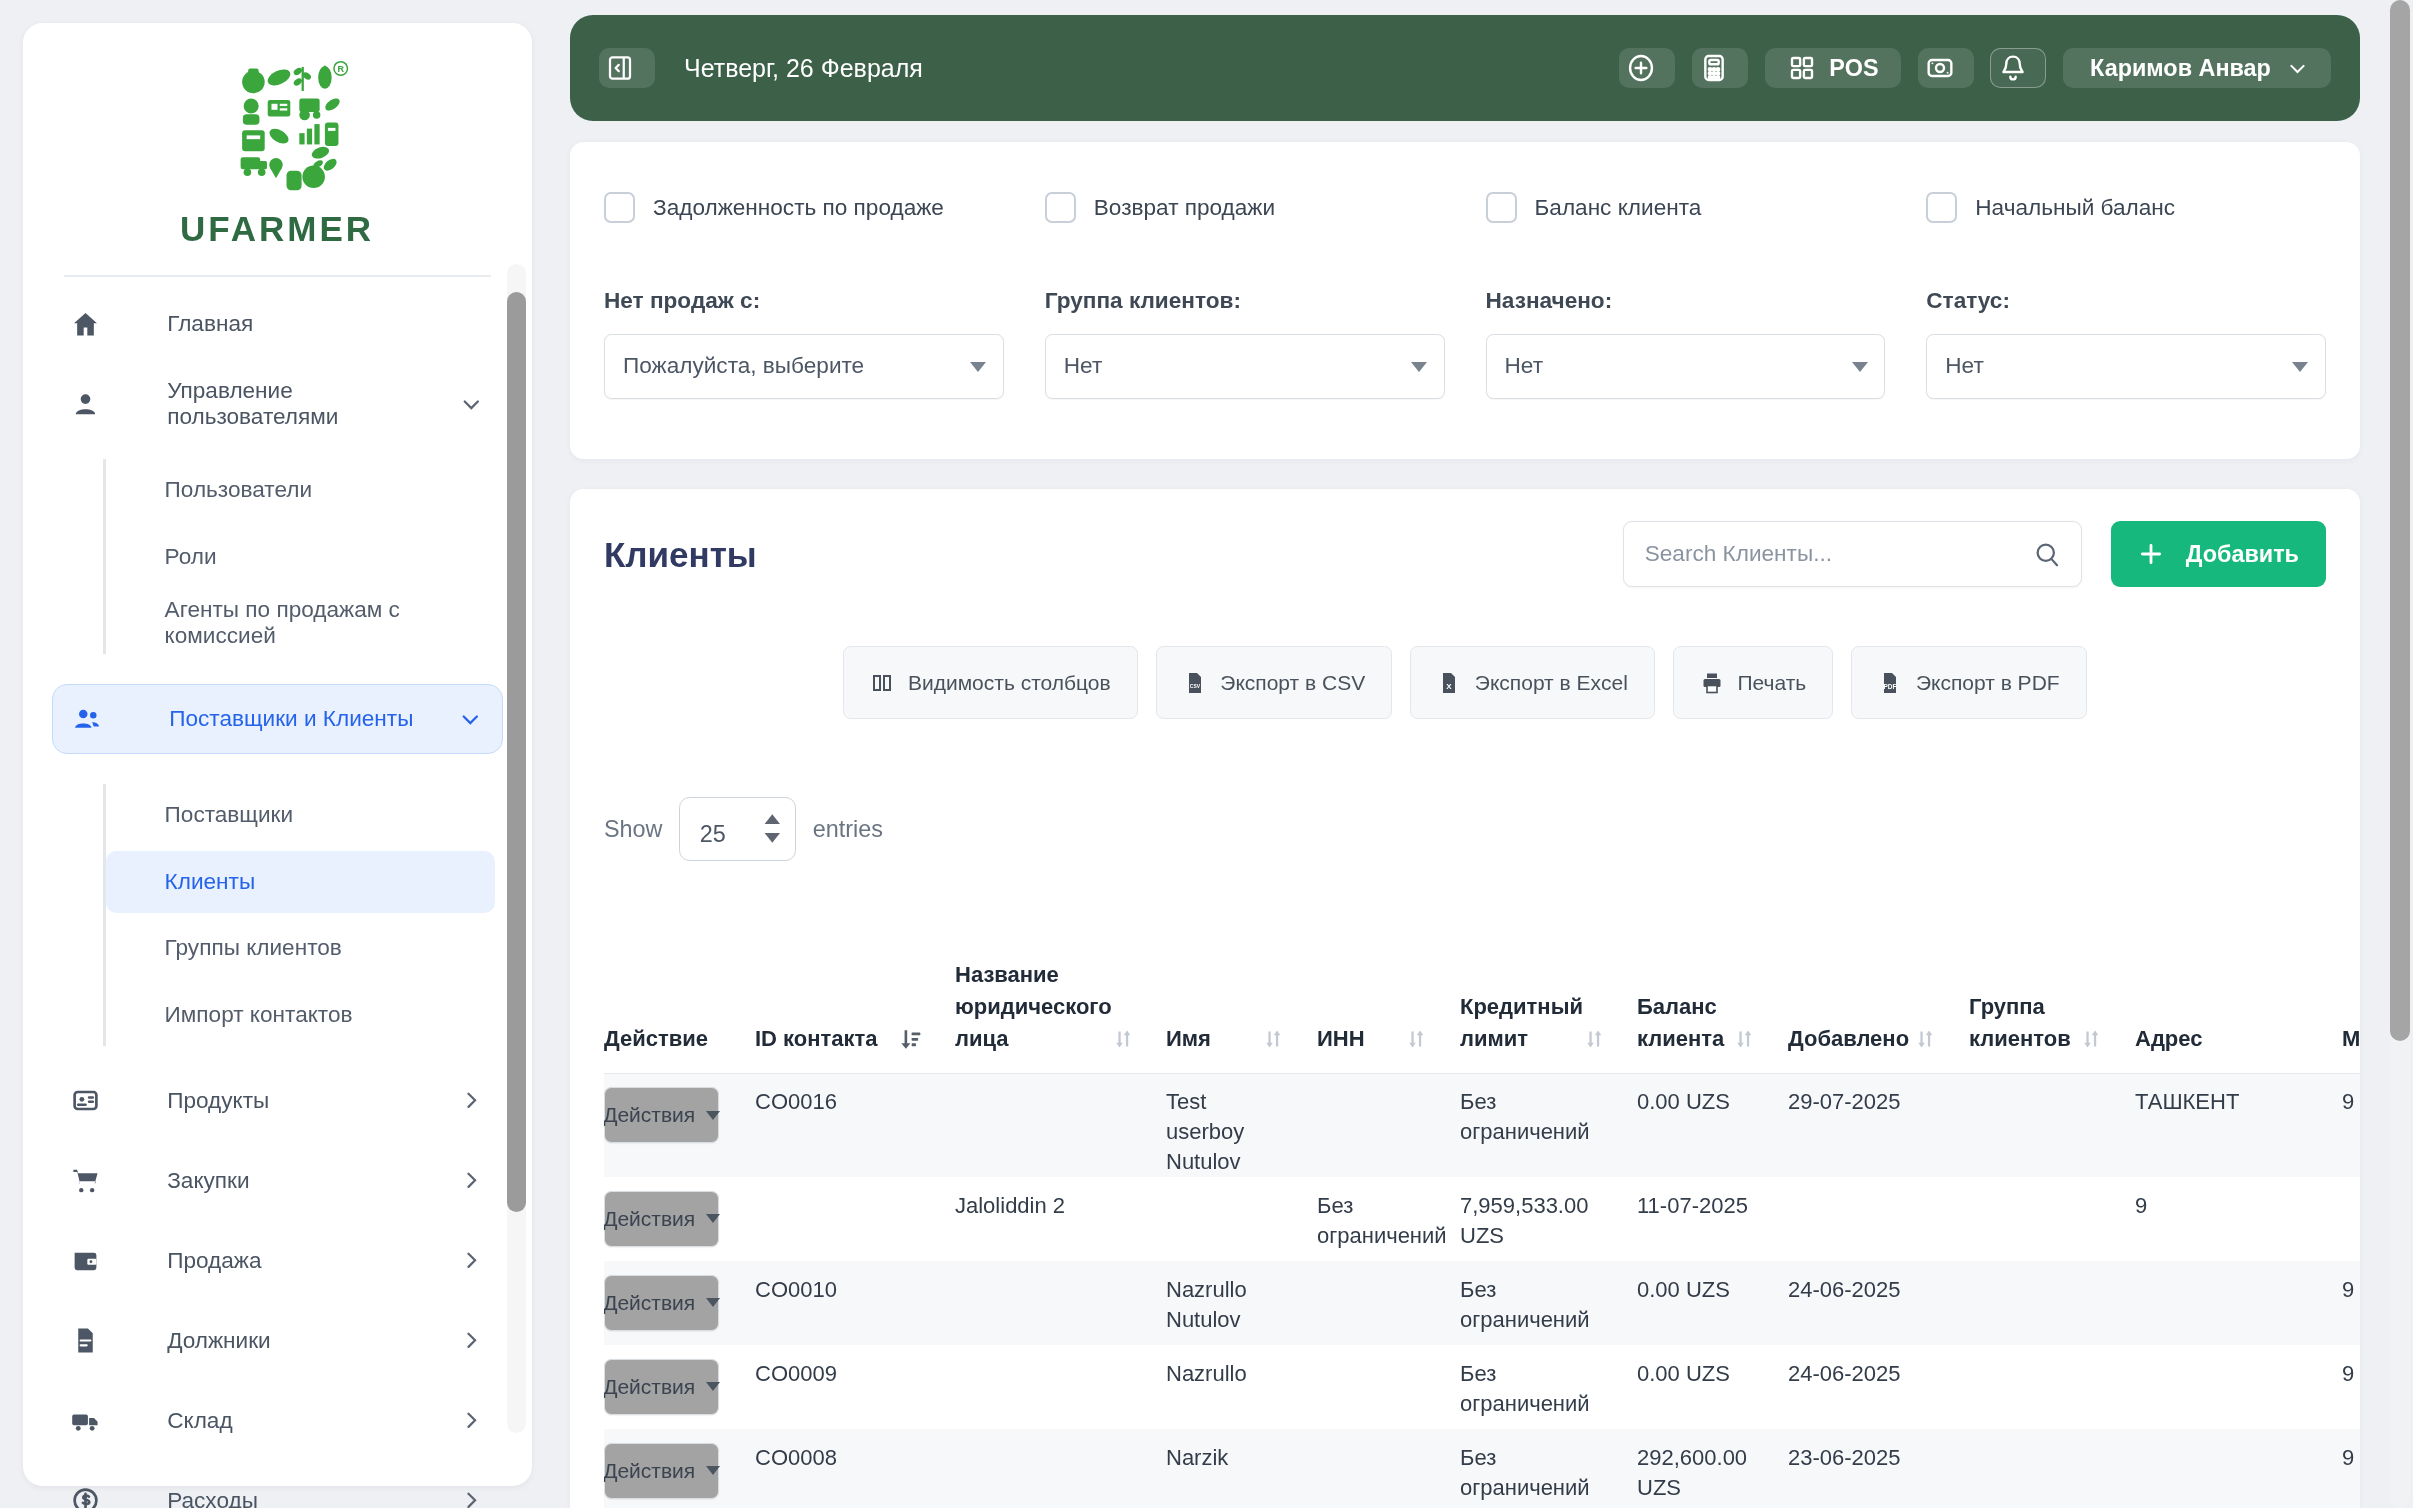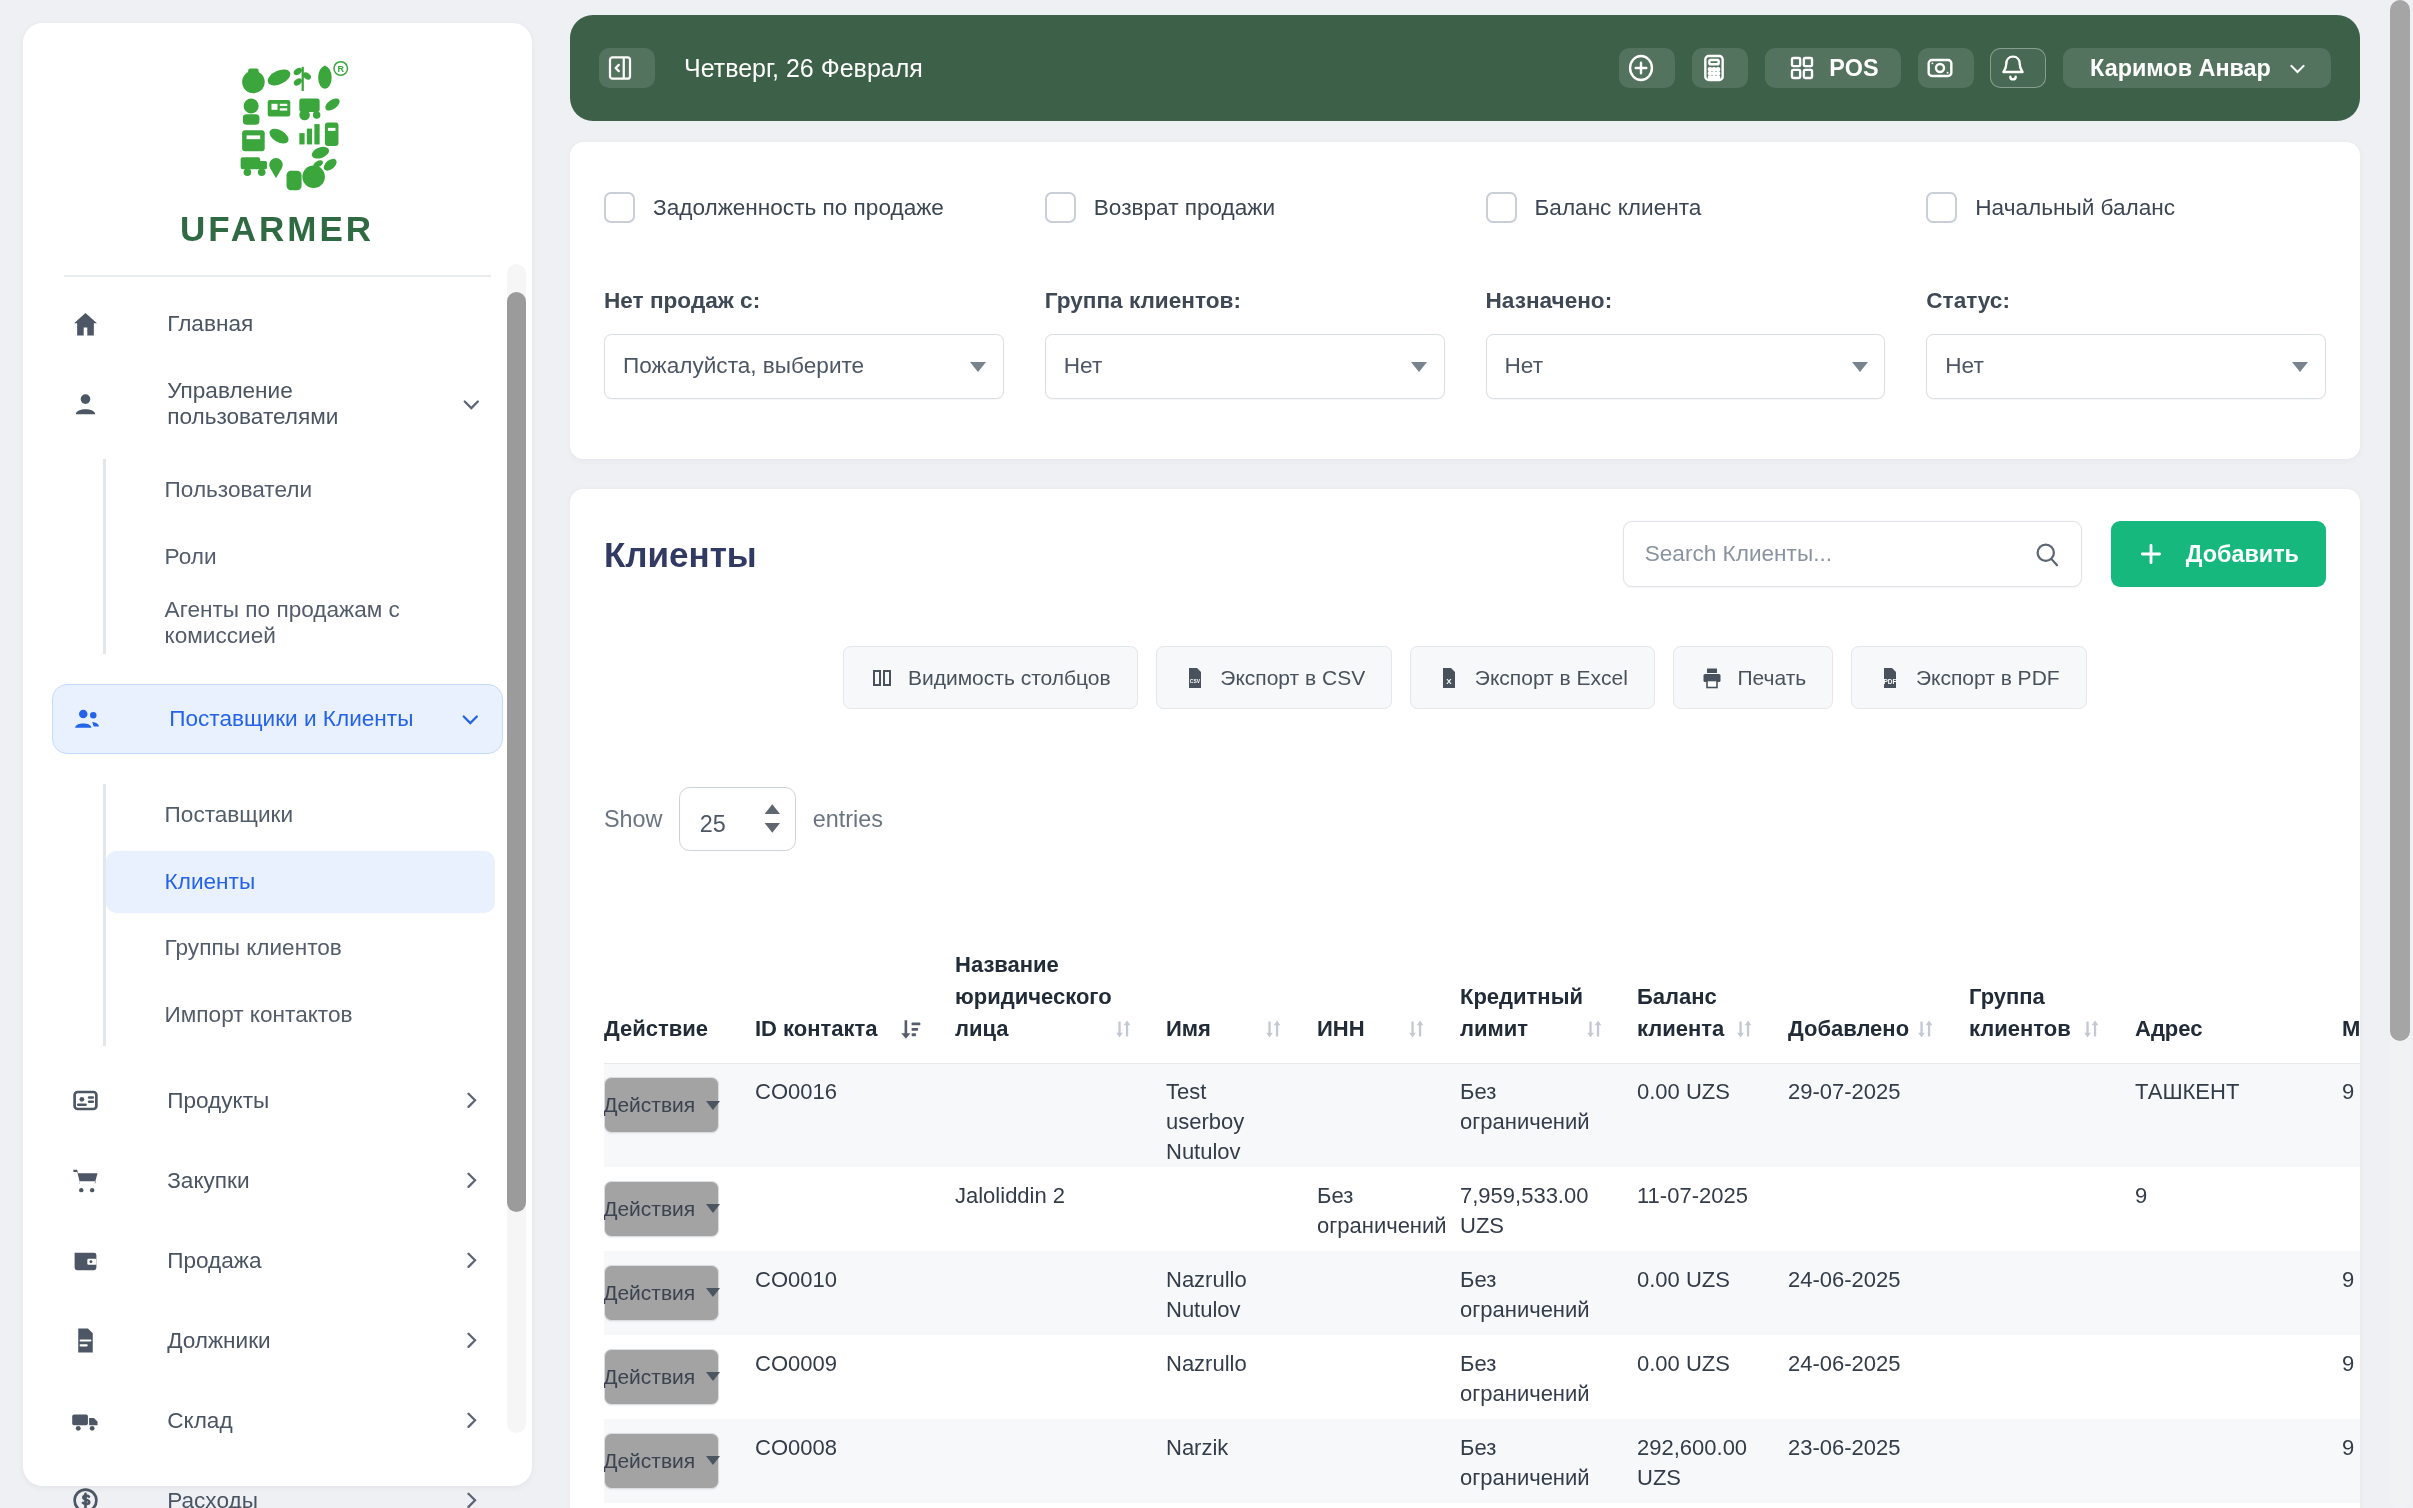--- a/index.html
+++ b/index.html
@@ -49,21 +49,21 @@
   .ccard{position:absolute;left:0;top:489px;width:100%;height:1132px;background:#fff;border-radius:13.6px;box-shadow:0 1.5px 6px rgba(16,24,40,.04);box-sizing:border-box;}
   .chead{display:flex;align-items:flex-start;justify-content:space-between;padding:32px 34px 0 34px;}
   .title{margin:13.6px 0 0 0;font-size:35px;font-weight:700;color:#313a63;}
   .hright{display:flex;gap:29px;align-items:center;}
   .search{position:relative;width:459px;}
   .search input{width:100%;height:66px;border:1.5px solid #dfe3e8;border-radius:9px;box-sizing:border-box;padding:0 60px 0 21px;font-size:22.6px;color:#3c4653;font-family:inherit;outline:none;box-shadow:0 0.8px 2.3px rgba(0,0,0,.05);}
   .search input::placeholder{color:#8a94a0;}
   .sicon{position:absolute;right:19.6px;top:18px;color:#5b6573;}
   .add{display:flex;align-items:center;gap:22px;height:66px;padding:0 27px;background:#16b87d;color:#fff;border:none;border-radius:9px;font-size:23.4px;font-weight:600;cursor:pointer;font-family:inherit;}
   .toolbar{margin-top:59px;display:flex;justify-content:center;gap:18px;}
-  .xbtn{display:flex;align-items:center;gap:13.6px;height:63px;padding:0 26px;background:#f6f8f9;border:1.5px solid #e3e7eb;border-radius:7.5px;font-size:21px;color:#49525c;cursor:pointer;font-family:inherit;}
+  .xbtn{display:flex;align-items:center;gap:13.6px;height:73px;padding:0 26px;background:#f6f8f9;border:1.5px solid #e3e7eb;border-radius:7.5px;font-size:21px;color:#49525c;cursor:pointer;font-family:inherit;}
   .xbtn .ic{color:#49525c;}
   .show-row{display:flex;align-items:center;gap:16.6px;margin:78px 0 0 34px;font-size:23.4px;color:#6a7482;}
   .psize{position:relative;width:115px;height:62px;border:1.5px solid #ccd3da;border-radius:10.6px;overflow:hidden;background:#fff;cursor:pointer;}
   .psize .num{position:absolute;left:19.6px;top:22.6px;font-size:23.4px;color:#4c5664;}
   .psize .spin{position:absolute;right:12px;top:13.6px;color:#5f6672;}
 
   .twrap{margin:78px 0 0 34px;width:1756px;overflow:hidden;}
   .trow{display:grid;grid-template-columns:151px 200px 211px 151px 143px 177px 151px 181px 166px 207px 121px;width:1860px;box-sizing:border-box;}
   .thead{border-bottom:1.5px solid #e6e9ed;}
   .th{display:flex;align-items:flex-end;padding:19.6px 32px 18px 0;font-size:22px;font-weight:700;color:#222b38;line-height:32px;}

